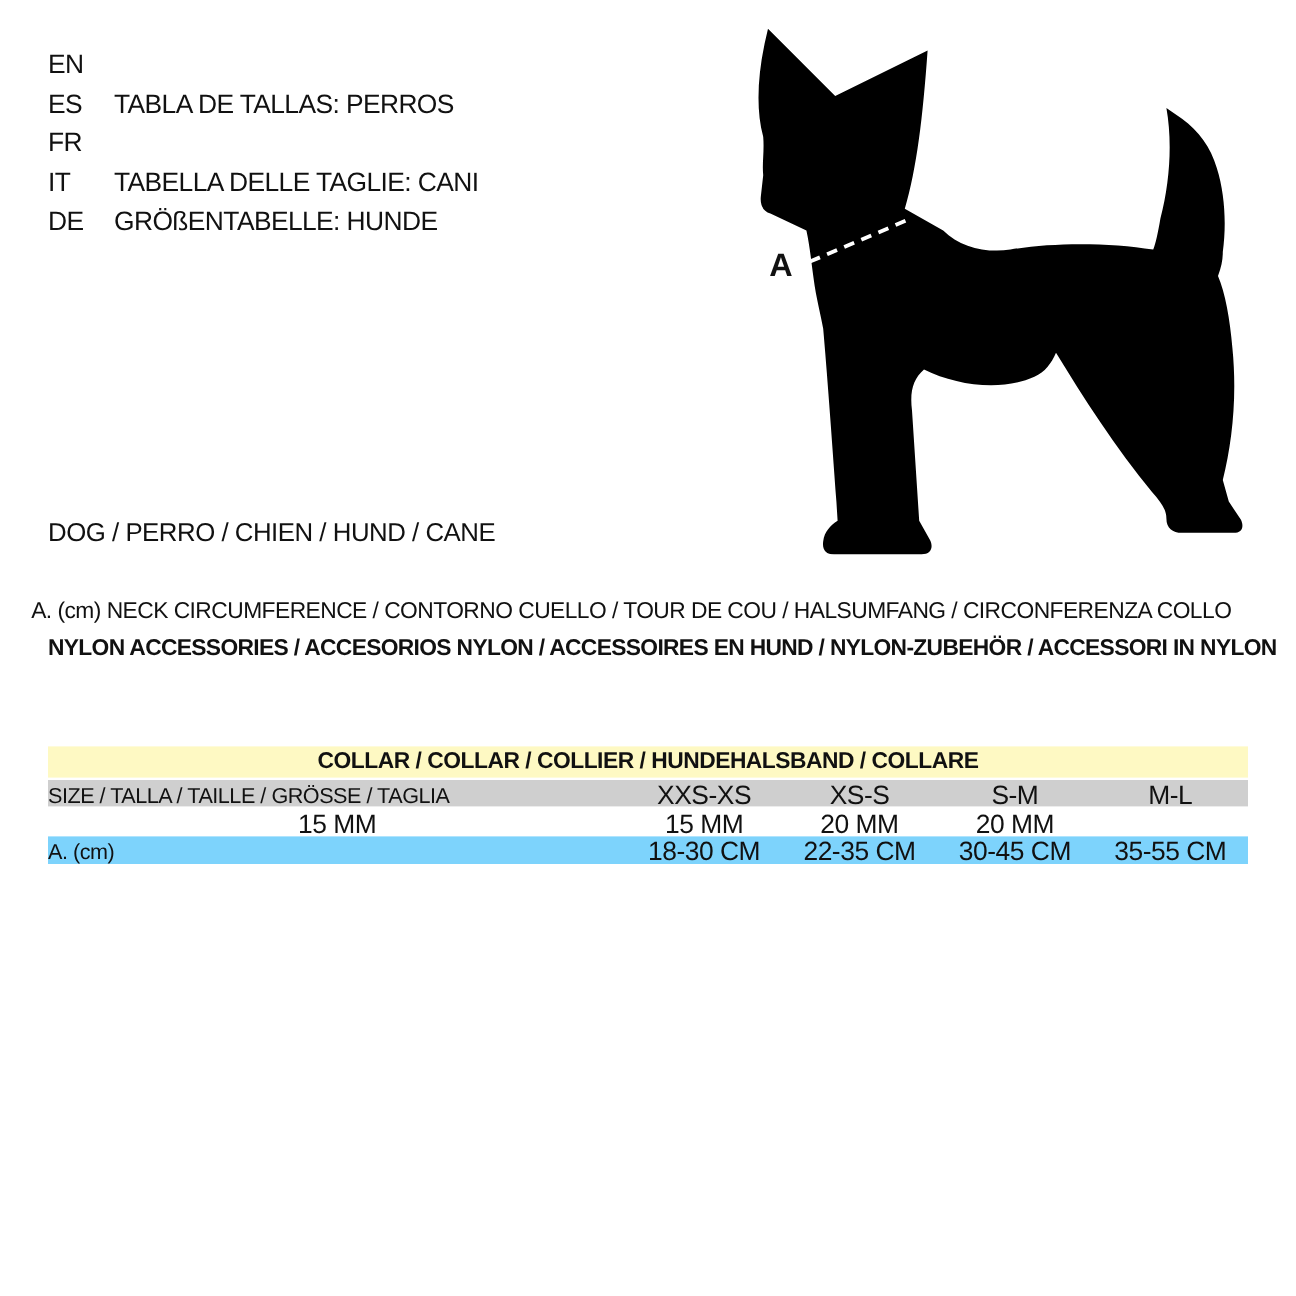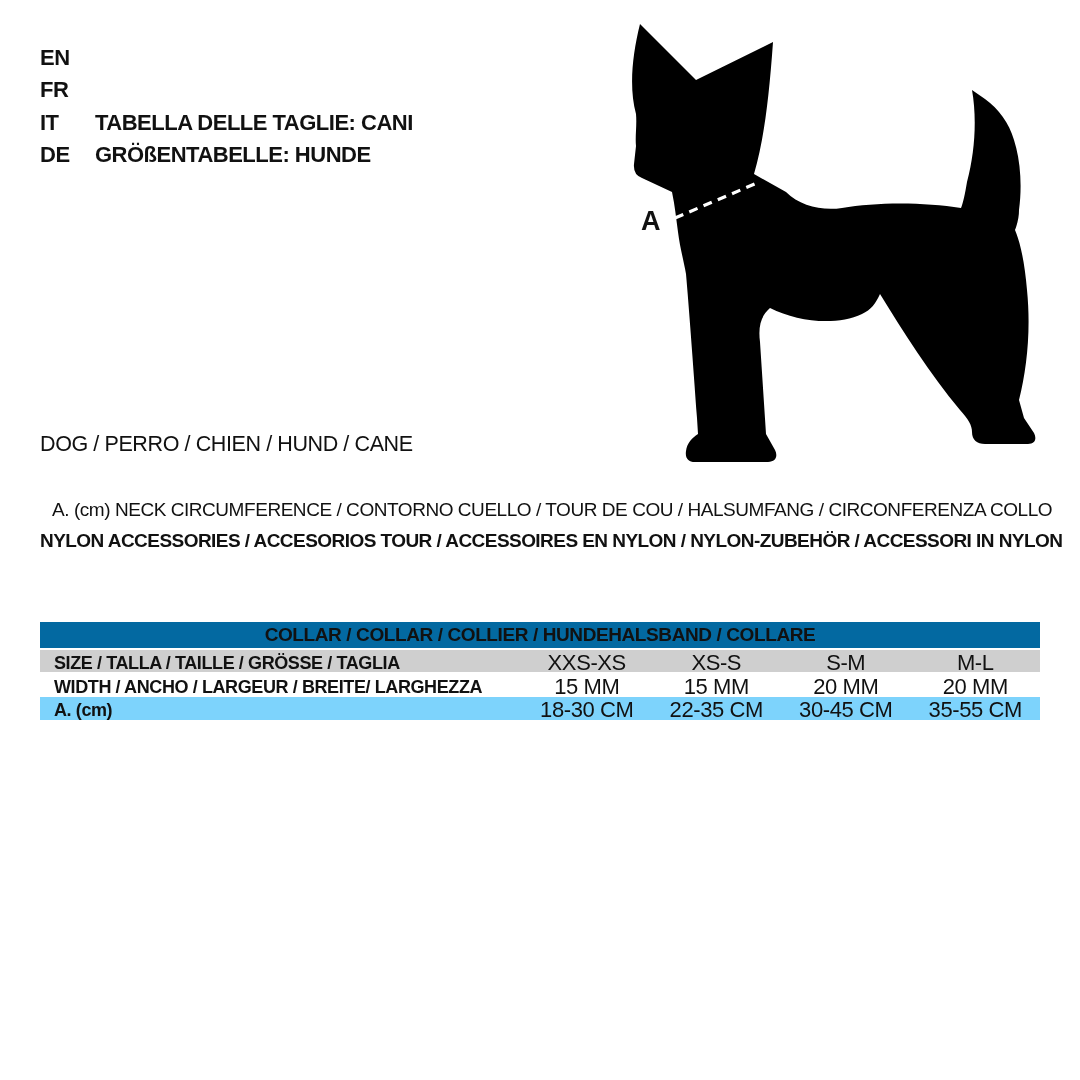--- a/index.html
+++ b/index.html
@@ -6,54 +6,58 @@
   body{
     width:1080px;height:1080px;position:relative;overflow:hidden;
     background:#ffffff;color:#111111;
     font-family:"Liberation Sans","DejaVu Sans",sans-serif;
     -webkit-font-smoothing:antialiased;
   }
   .abs{position:absolute;}
 
   
   .lang-list{top:38px;left:40px;width:560px;}
-  .lang-row{display:flex;height:32.6px;align-items:flex-end;font-weight:bold;}
+  .lang-row{display:flex;height:32.6px;align-items:center;}
   .lang-code{width:55px;font-size:22px;letter-spacing:-0.5px;}
   .lang-label{font-size:22px;letter-spacing:-0.5px;white-space:nowrap;}
 
   
   .dog-wrap{top:22px;left:628px;width:424px;height:440px;}
   .dog-wrap svg{display:block;width:100%;height:100%;}
   .marker-a{top:206px;left:641px;font-size:27px;font-weight:700;letter-spacing:-0.5px;}
 
   .dog-caption{top:432px;left:40px;font-size:21.5px;letter-spacing:-0.4px;white-space:nowrap;text-align:right;}
 
   
-  .note-measure{top:499px;left:52px;font-size:19px;letter-spacing:-0.45px;white-space:nowrap;}
+  .note-measure{top:499px;left:26px;font-size:19px;letter-spacing:-0.45px;white-space:nowrap;}
   .note-material{top:530px;left:40px;font-size:19px;font-weight:700;letter-spacing:-0.55px;white-space:nowrap;}
 
   
   .size-table{top:622px;left:40px;width:1000px;}
   .t-row{position:absolute;left:0;width:1000px;display:grid;
          grid-template-columns:482px repeat(4,1fr);align-items:center;}
-  .t-header{top:0;height:26px;background:#0369a1;display:flex;
+  .t-header{top:0;height:26px;background:#fef9c3;display:flex;
             align-items:center;justify-content:center;}
   .t-header .t-title{font-size:19px;font-weight:700;letter-spacing:-0.4px;}
   .t-r1{top:28px;height:22px;background:#CFCFCF;}
   .t-r2{top:52px;height:21px;background:#FFFFFF;}
   .t-r3{top:75px;height:23px;background:#7dd3fc;}
-  .t-label{font-size:18px;letter-spacing:-0.4px;padding-left:14px;white-space:nowrap;font-weight:bold;}
+  .t-label{font-size:18px;letter-spacing:-0.4px;white-space:nowrap;}
   .t-val{font-size:22px;letter-spacing:-0.4px;text-align:center;white-space:nowrap;}
 </style>
 </head>
 <body>
 
 <div class="abs lang-list">
   <div class="lang-row">
     <span class="lang-code">EN</span>
+  </div>
+  <div class="lang-row">
+    <span class="lang-code">ES</span>
+    <span class="lang-label">TABLA DE TALLAS: PERROS</span>
   </div>
   <div class="lang-row">
     <span class="lang-code">FR</span>
   </div>
   <div class="lang-row">
     <span class="lang-code">IT</span>
     <span class="lang-label">TABELLA DELLE TAGLIE: CANI</span>
   </div>
   <div class="lang-row">
     <span class="lang-code">DE</span>
@@ -105,37 +109,36 @@
       L68 58
       Z"></path>
     <line x1="47" y1="196" x2="129" y2="161" stroke="#FFFFFF" stroke-width="3.2" stroke-dasharray="9 6.5"></line>
   </svg>
 </div>
 <div class="abs marker-a">A</div>
 
 <div class="abs dog-caption">DOG / PERRO / CHIEN / HUND / CANE</div>
 
 <div class="abs note-measure">A. (cm) NECK CIRCUMFERENCE / CONTORNO CUELLO / TOUR DE COU / HALSUMFANG / CIRCONFERENZA COLLO</div>
-<div class="abs note-material">NYLON ACCESSORIES / ACCESORIOS TOUR / ACCESSOIRES EN NYLON / NYLON-ZUBEHÖR / ACCESSORI IN NYLON</div>
+<div class="abs note-material">NYLON ACCESSORIES / ACCESORIOS NYLON / ACCESSOIRES EN HUND / NYLON-ZUBEHÖR / ACCESSORI IN NYLON</div>
 
 <div class="abs size-table">
   <div class="t-row t-header">
     <span class="t-title">COLLAR / COLLAR / COLLIER / HUNDEHALSBAND / COLLARE</span>
   </div>
 
   <div class="t-row t-r1">
     <span class="t-label">SIZE / TALLA / TAILLE / GRÖSSE / TAGLIA</span>
     <span class="t-val">XXS-XS</span>
     <span class="t-val">XS-S</span>
     <span class="t-val">S-M</span>
     <span class="t-val">M-L</span>
   </div>
 
   <div class="t-row t-r2">
-    <span class="t-label">WIDTH / ANCHO / LARGEUR / BREITE/ LARGHEZZA</span>
     <span class="t-val">15 MM</span>
     <span class="t-val">15 MM</span>
     <span class="t-val">20 MM</span>
     <span class="t-val">20 MM</span>
   </div>
 
   <div class="t-row t-r3">
     <span class="t-label">A. (cm)</span>
     <span class="t-val">18-30 CM</span>
     <span class="t-val">22-35 CM</span>

